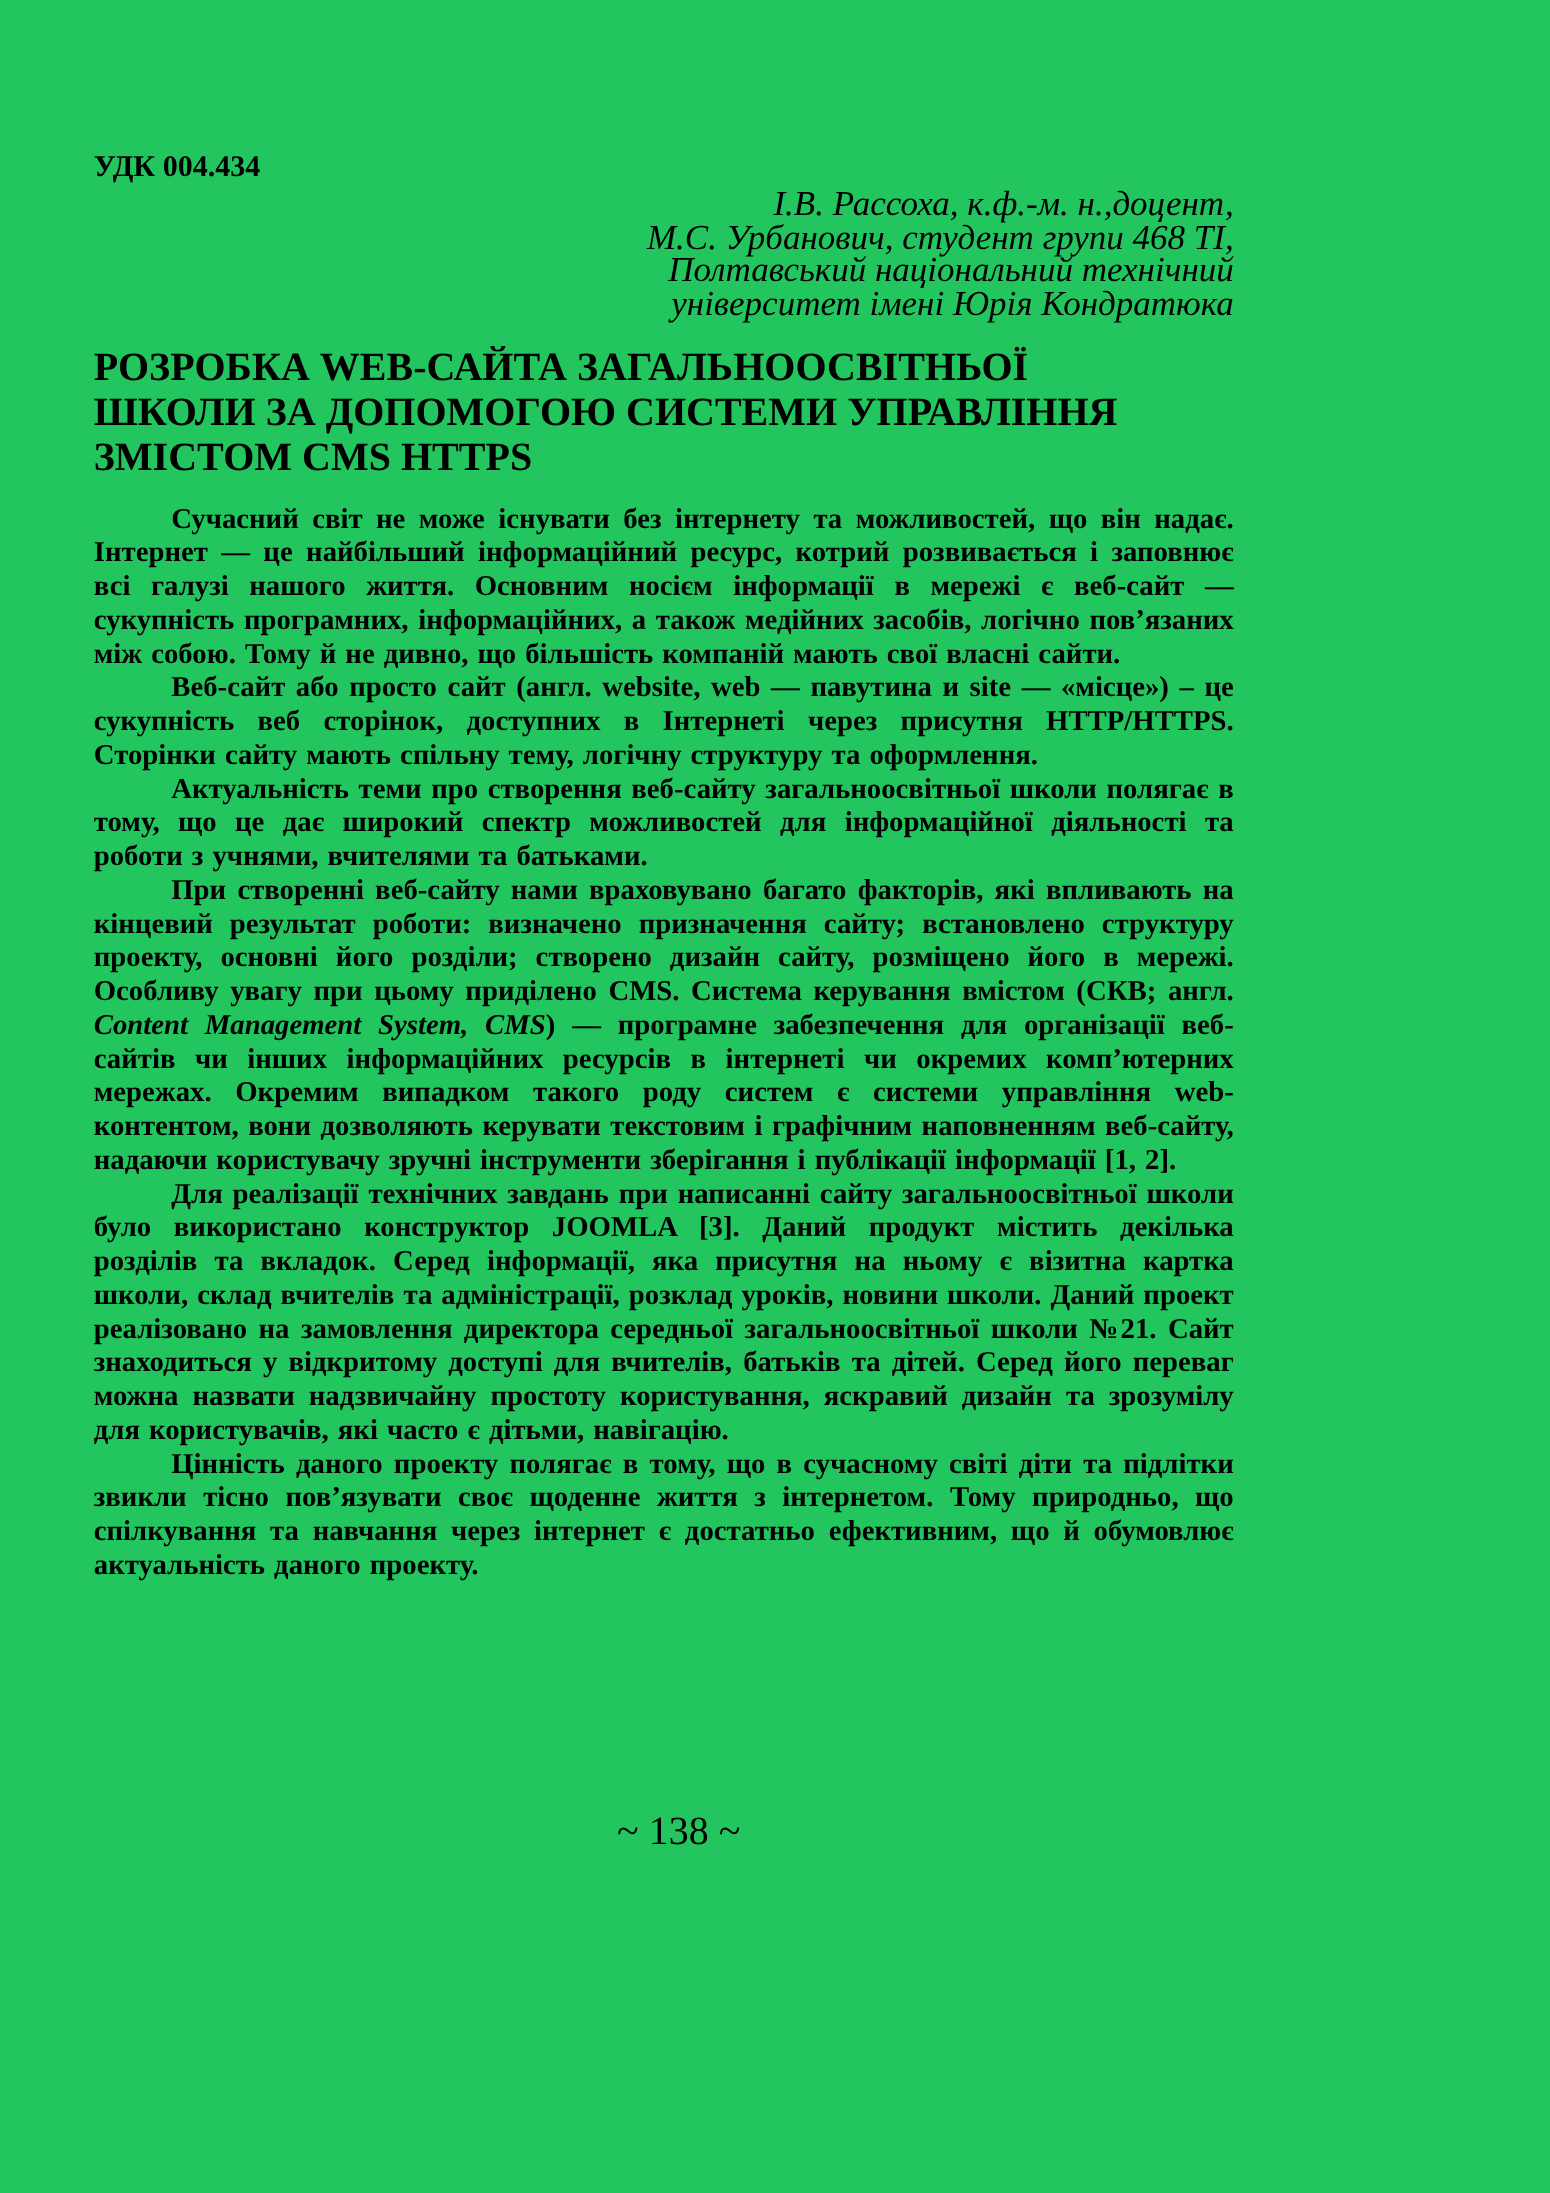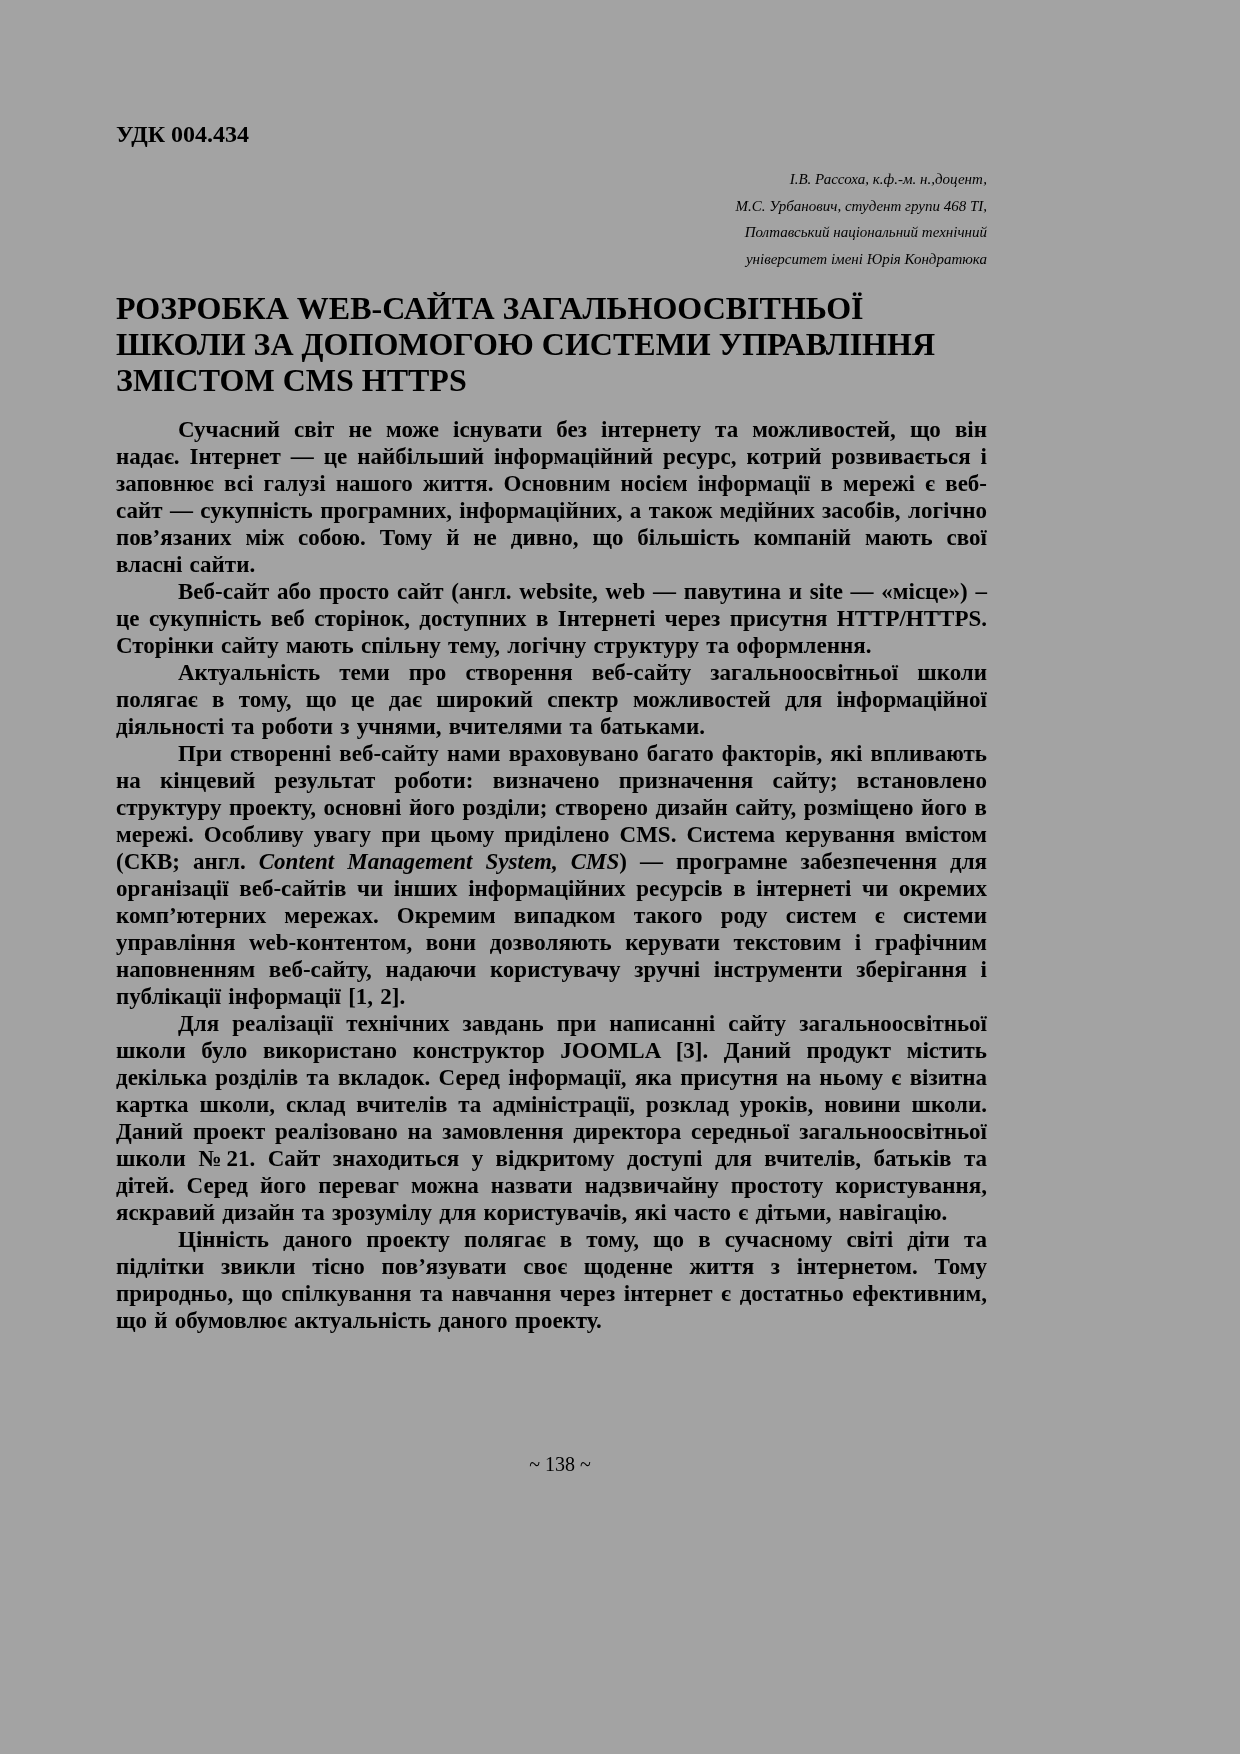--- a/index.html
+++ b/index.html
@@ -5,36 +5,36 @@
   html, body {
     margin: 0;
     padding: 0;
     background: #ffffff;
   }
   .page {
     position: relative;
     width: 1240px;
     height: 1754px;
     box-sizing: border-box;
-    background: #a3a3a3;
+    background: #22c55e;
     color: #000000;
-    padding: 120px 253px 0 116px;
+    padding: 120px 253px 0 75px;
     font-family: "Liberation Serif", "DejaVu Serif", serif;
     overflow: hidden;
   }
   .udc {
     font-size: 24px;
     line-height: 28px;
     font-weight: 700;
   }
   .authors {
-    margin-top: 18px;
+    margin-top: 3px;
     text-align: right;
     font-style: italic;
-    font-size: 15px;
+    font-size: 28px;
     line-height: 26.5px;
   }
   .title {
     margin: 18px 0 0 0;
     font-weight: 700;
     font-size: 32px;
     line-height: 36px;
   }
   .title-line {
     display: block;
@@ -50,24 +50,24 @@
     text-indent: 62px;
     word-spacing: 1.5px;
     font-weight: bold;
   }
   .para em {
     font-style: italic;
   }
   .page-number {
     position: absolute;
     top: 1450px;
-    left: 133px;
+    left: 116px;
     width: 854px;
     text-align: center;
-    font-size: 20px;
+    font-size: 32px;
     line-height: 28px;
   }
 </style>
 </head>
 <body>
 
 <div class="page">
 
   <div class="udc">УДК 004.434</div>
 

